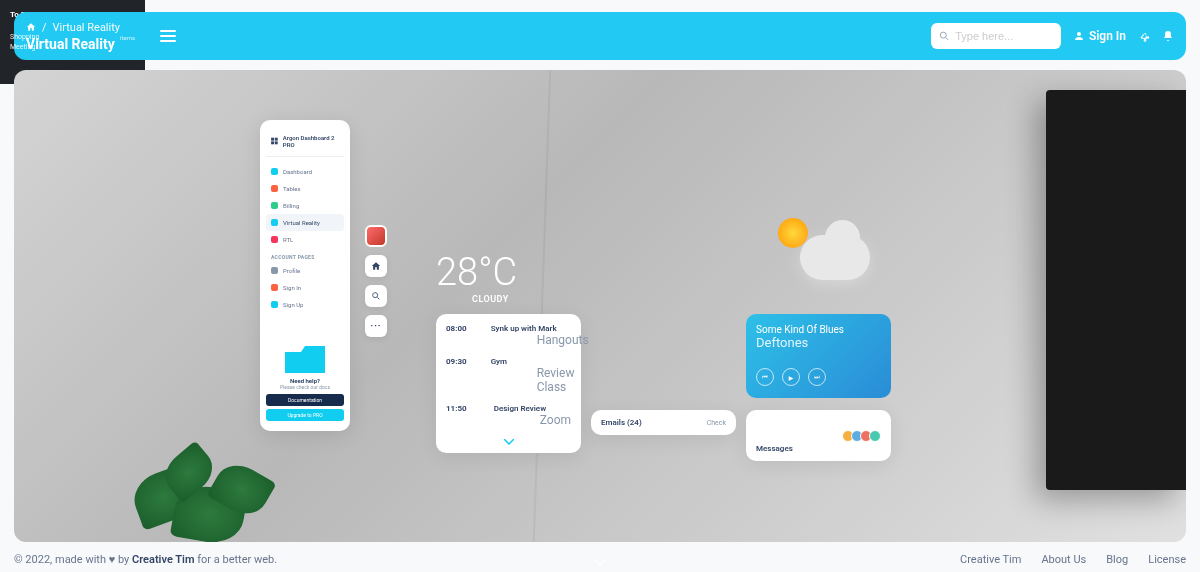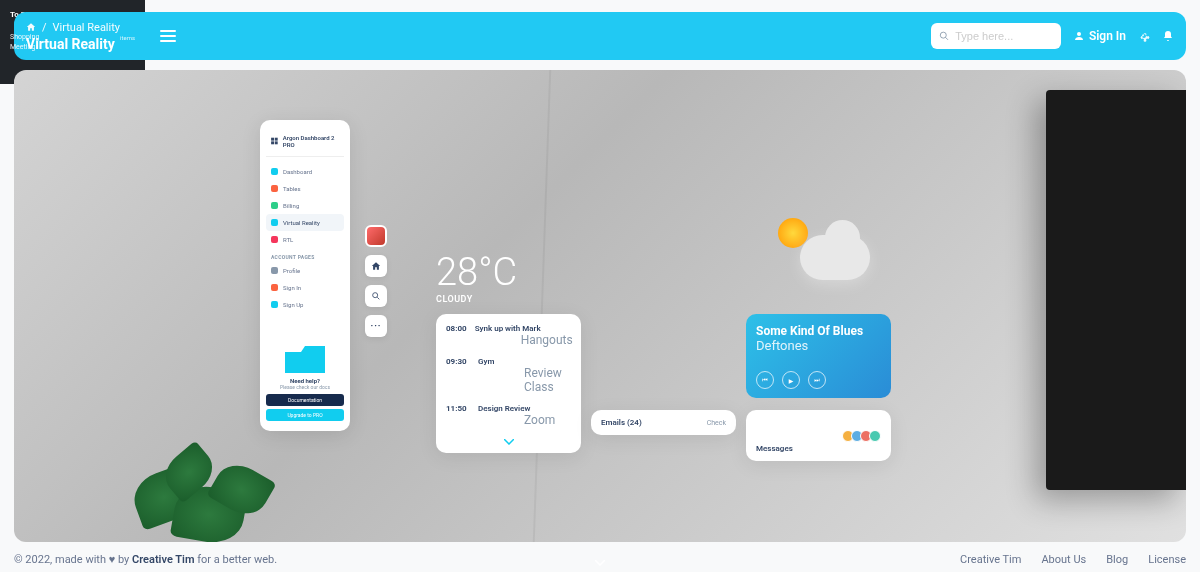--- a/index.html
+++ b/index.html
@@ -49,50 +49,50 @@
 .btn-doc { background: #172b4d; color: #fff; font-size: 5px; padding: 3px 0; border-radius: 3px; margin-bottom: 3px; cursor: pointer; }
 .btn-upgrade { background: #11cdef; color: #fff; font-size: 5px; padding: 3px 0; border-radius: 3px; cursor: pointer; }
 
 .profile-col { position: absolute; left: 365px; top: 225px; display: flex; flex-direction: column; gap: 8px; align-items: center; }
 .avatar { width: 22px; height: 22px; border-radius: 6px; background: linear-gradient(135deg, #ff6b6b, #c0392b); border: 2px solid #fff; }
 .mini-btn { width: 22px; height: 22px; background: #fff; border-radius: 6px; display: flex; align-items: center; justify-content: center; cursor: pointer; box-shadow: 0 2px 6px rgba(0,0,0,0.08); font-size: 9px; color: #344767; }
 .ellipsis { letter-spacing: 1px; font-weight: 700; }
 
 .weather { position: absolute; left: 436px; top: 250px; color: #fff; }
 .weather-temp { font-size: 38px; font-weight: 300; text-align: center; }
-.weather-cond { font-size: 9px; font-weight: 600; letter-spacing: 0.5px; }
+.weather-cond { font-size: 9px; font-weight: 600; letter-spacing: 0.5px; margin-left: 36px; }
 .weather-icon { position: absolute; left: 770px; top: 210px; width: 100px; height: 70px; }
 .weather-icon .cloud { position: absolute; width: 70px; height: 45px; background: #e8e8e8; border-radius: 40px; right: 0; bottom: 0; box-shadow: 0 4px 15px rgba(255,255,255,0.3); }
 .weather-icon .cloud::before { content: ''; position: absolute; width: 35px; height: 35px; background: #e8e8e8; border-radius: 50%; top: -15px; left: 25px; }
 .weather-icon .sun { position: absolute; width: 30px; height: 30px; background: radial-gradient(circle, #ffd93d, #ff9500); border-radius: 50%; left: 8px; top: 8px; }
 
 .card { position: absolute; background: #fff; border-radius: 10px; box-shadow: 0 4px 20px rgba(0,0,0,0.08); }
 .card-schedule { left: 436px; top: 314px; width: 145px; padding: 10px 10px 6px; }
-.sched-row { display: flex; gap: 8px; margin-bottom: 10px; }
+.sched-row { display: flex; gap: 24px; margin-bottom: 10px; }
 .sched-time { font-size: 8px; font-weight: 700; color: #344767; width: 24px; }
 .sched-body { flex: 1; }
 .sched-title { font-size: 8px; font-weight: 600; color: #344767; }
 .sched-sub { font-size: 12px; color: #8898aa; padding-left: 46px; }
 .expand-down { text-align: center; color: #11cdef; font-size: 9px; cursor: pointer; }
 
 .card-todo { left: 591px; top: 314px; width: 145px; height: 84px; background: #212529; color: #fff; padding: 10px; display: flex; justify-content: space-between; }
 .todo-left { font-size: 8px; }
 .todo-title { font-weight: 700; margin-bottom: 14px; }
 .todo-lines { font-size: 7px; line-height: 1.4; opacity: 0.9; }
 .todo-right { text-align: right; }
 .todo-count { font-size: 20px; font-weight: 700; }
 .todo-items { font-size: 6px; opacity: 0.8; }
 .todo-expand { position: absolute; bottom: 4px; left: 50%; transform: translateX(-50%); font-size: 8px; cursor: pointer; }
 
 .card-emails { left: 591px; top: 410px; width: 145px; padding: 8px 10px; display: flex; justify-content: space-between; align-items: center; }
 .emails-label { font-size: 8px; color: #344767; font-weight: 600; }
 .emails-check { font-size: 7px; color: #8898aa; cursor: pointer; }
 
 .card-music { left: 746px; top: 314px; width: 145px; height: 84px; background: linear-gradient(135deg, #2dc0e8, #2a8cd6); color: #fff; padding: 10px; border-radius: 10px; position: absolute; }
-.music-title { font-size: 12px; font-weight: 700; }
+.music-title { font-size: 10px; font-weight: 400; }
 .music-artist { font-size: 13px; opacity: 0.85; margin-bottom: 18px; }
 .music-controls { display: flex; gap: 8px; }
 .music-btn { width: 18px; height: 18px; border: 1px solid rgba(255,255,255,0.7); border-radius: 50%; display: flex; align-items: center; justify-content: center; font-size: 6px; cursor: pointer; }
 
 .card-messages { left: 746px; top: 410px; width: 145px; padding: 8px 10px; display: flex; justify-content: space-between; align-items: center; }
 .msg-label { font-size: 8px; color: #344767; font-weight: 600; margin-top: 26px; }
 .avatars { display: flex; }
 .avatars .av { width: 12px; height: 12px; border-radius: 50%; border: 1px solid #fff; margin-left: -3px; }
 .av1 { background: #f5b041; } .av2 { background: #5dade2; } .av3 { background: #ec7063; } .av4 { background: #48c9b0; }
 

